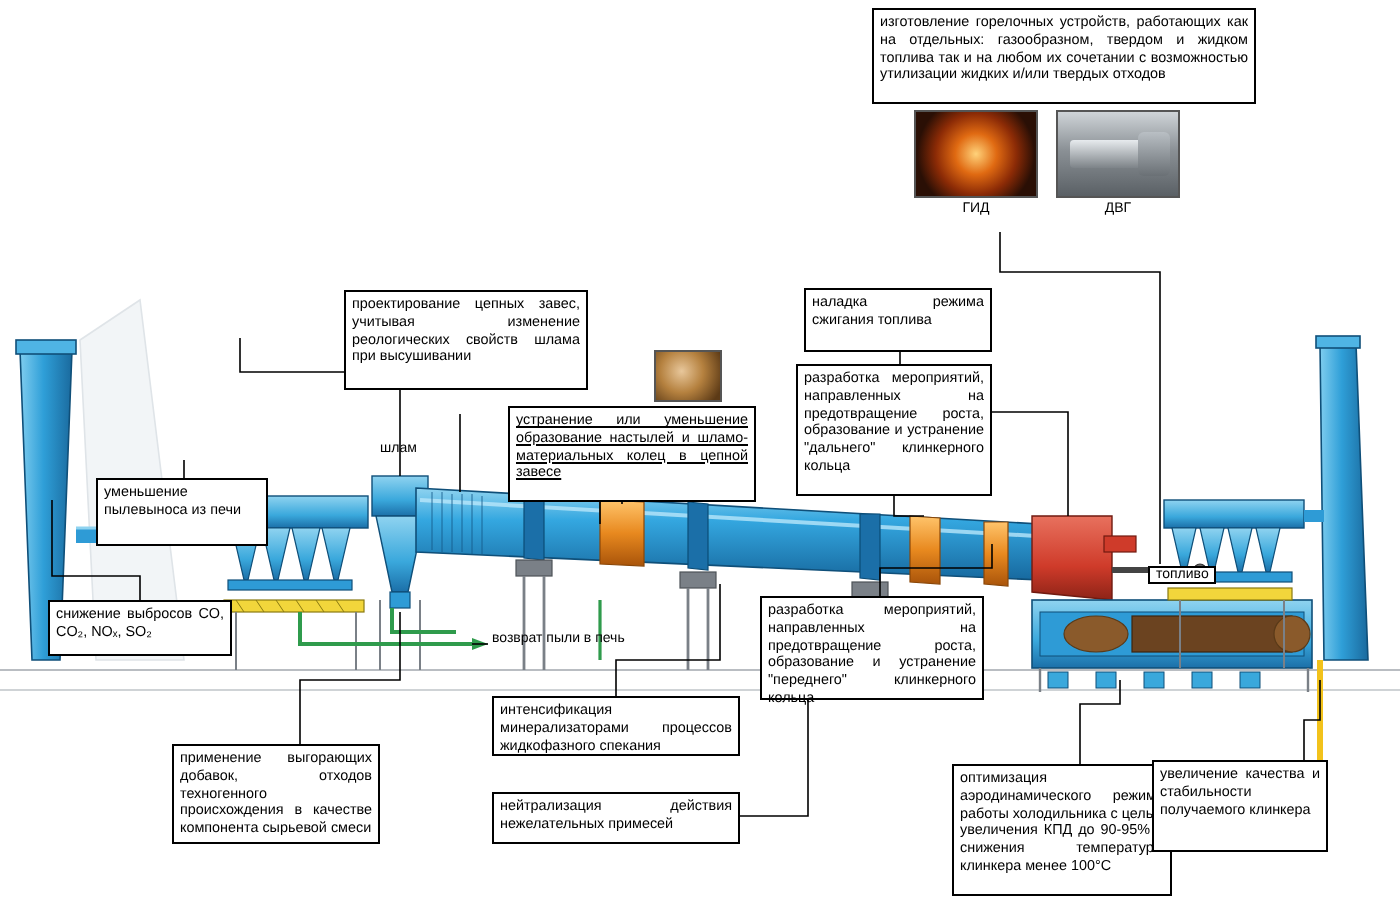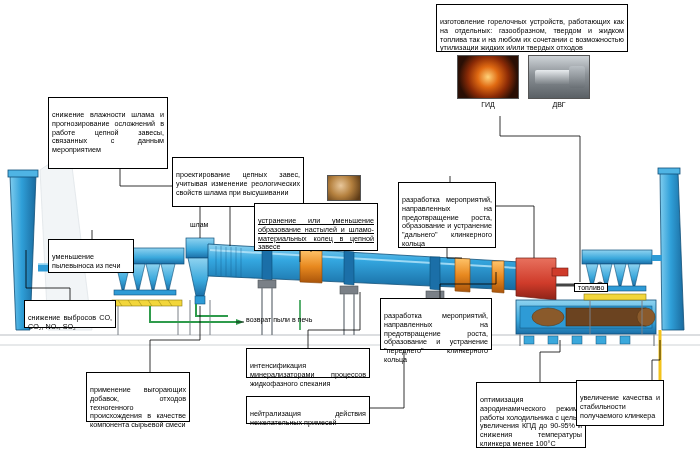--- a/index.html
+++ b/index.html
@@ -20,21 +20,21 @@
   }
   
   .box {
     position: absolute;
     background: #ffffff;
     border: 1px solid #000000;
     box-sizing: border-box;
     font-size: 7.2px;
     line-height: 1.22;
     color: #000000;
-    padding: 13px 3px;
+    padding: 2px 3px;
     text-align: justify;
     z-index: 30;
   }
   
   #art {
     position: absolute;
     left: 0; top: 0;
     width: 700px; height: 450px;
     z-index: 10;
   }
@@ -249,27 +249,27 @@
     <div style="position:absolute; left:40px; top:10px; width:16px; height:22px; background:linear-gradient(180deg,#b9bfc4,#6a7075); border-radius:3px;"></div>
   </div>
   <div class="cap" style="left:457px; top:101px; width:62px;">ГИД</div>
   <div class="cap" style="left:528px; top:101px; width:62px;">ДВГ</div>
 
   <div class="photo" style="left:327px; top:175px; width:34px; height:26px; background:
        radial-gradient(circle at 40% 40%, #e8c79b 0%, #b5813f 45%, #5c3a16 90%);"></div>
 
   <div class="box" style="left:436px; top:4px; width:192px; height:48px;">изготовление горелочных устройств, работающих как на отдельных: газообразном, твердом и жидком топлива так и на любом их сочетании с возможностью утилизации жидких и/или твердых отходов</div>
 
-  <div class="box" style="left:48px; top:97px; width:120px; height:72px;">снижение влажности шлама и прогнозирование осложнений в работе цепной завесы, связанных с данным мероприятием</div>
 
   <div class="box" style="left:48px; top:196px; width:86px; height:34px;margin-top:43px;">уменьшение пылевыноса из печи</div>
 
-  <div class="box" style="left:172px; top:157px; width:132px; height:50px;">проектирование цепных завес, учитывая изменение реологических свойств шлама при высушивании</div>
-
-
+  <div class="box" style="left:172px; top:145px; width:122px; height:50px;">проектирование цепных завес, учитывая изменение реологических свойств шлама при высушивании</div>
+
+
+  <div class="box" style="left:402px; top:144px; width:94px; height:32px;">наладка режима сжигания топлива</div>
 
   <div class="box" style="left:254px; top:203px; width:124px; height:48px;text-decoration:underline;">устранение или уменьшение образование настылей и шламо-материальных колец в цепной завесе</div>
 
   <div class="box" style="left:398px; top:182px; width:98px; height:66px;">разработка мероприятий, направленных на предотвращение роста, образование и устранение "дальнего" клинкерного кольца</div>
 
   <div class="box" style="left:24px; top:300px; width:92px; height:28px;">снижение выбросов CO, CO₂, NOₓ, SO₂</div>
 
   <div class="box" style="left:380px; top:298px; width:112px; height:52px;">разработка мероприятий, направленных на предотвращение роста, образование и устранение "переднего" клинкерного кольца</div>
 
   <div class="box" style="left:86px; top:372px; width:104px; height:50px;">применение выгорающих добавок, отходов техногенного происхождения в качестве компонента сырьевой смеси</div>

